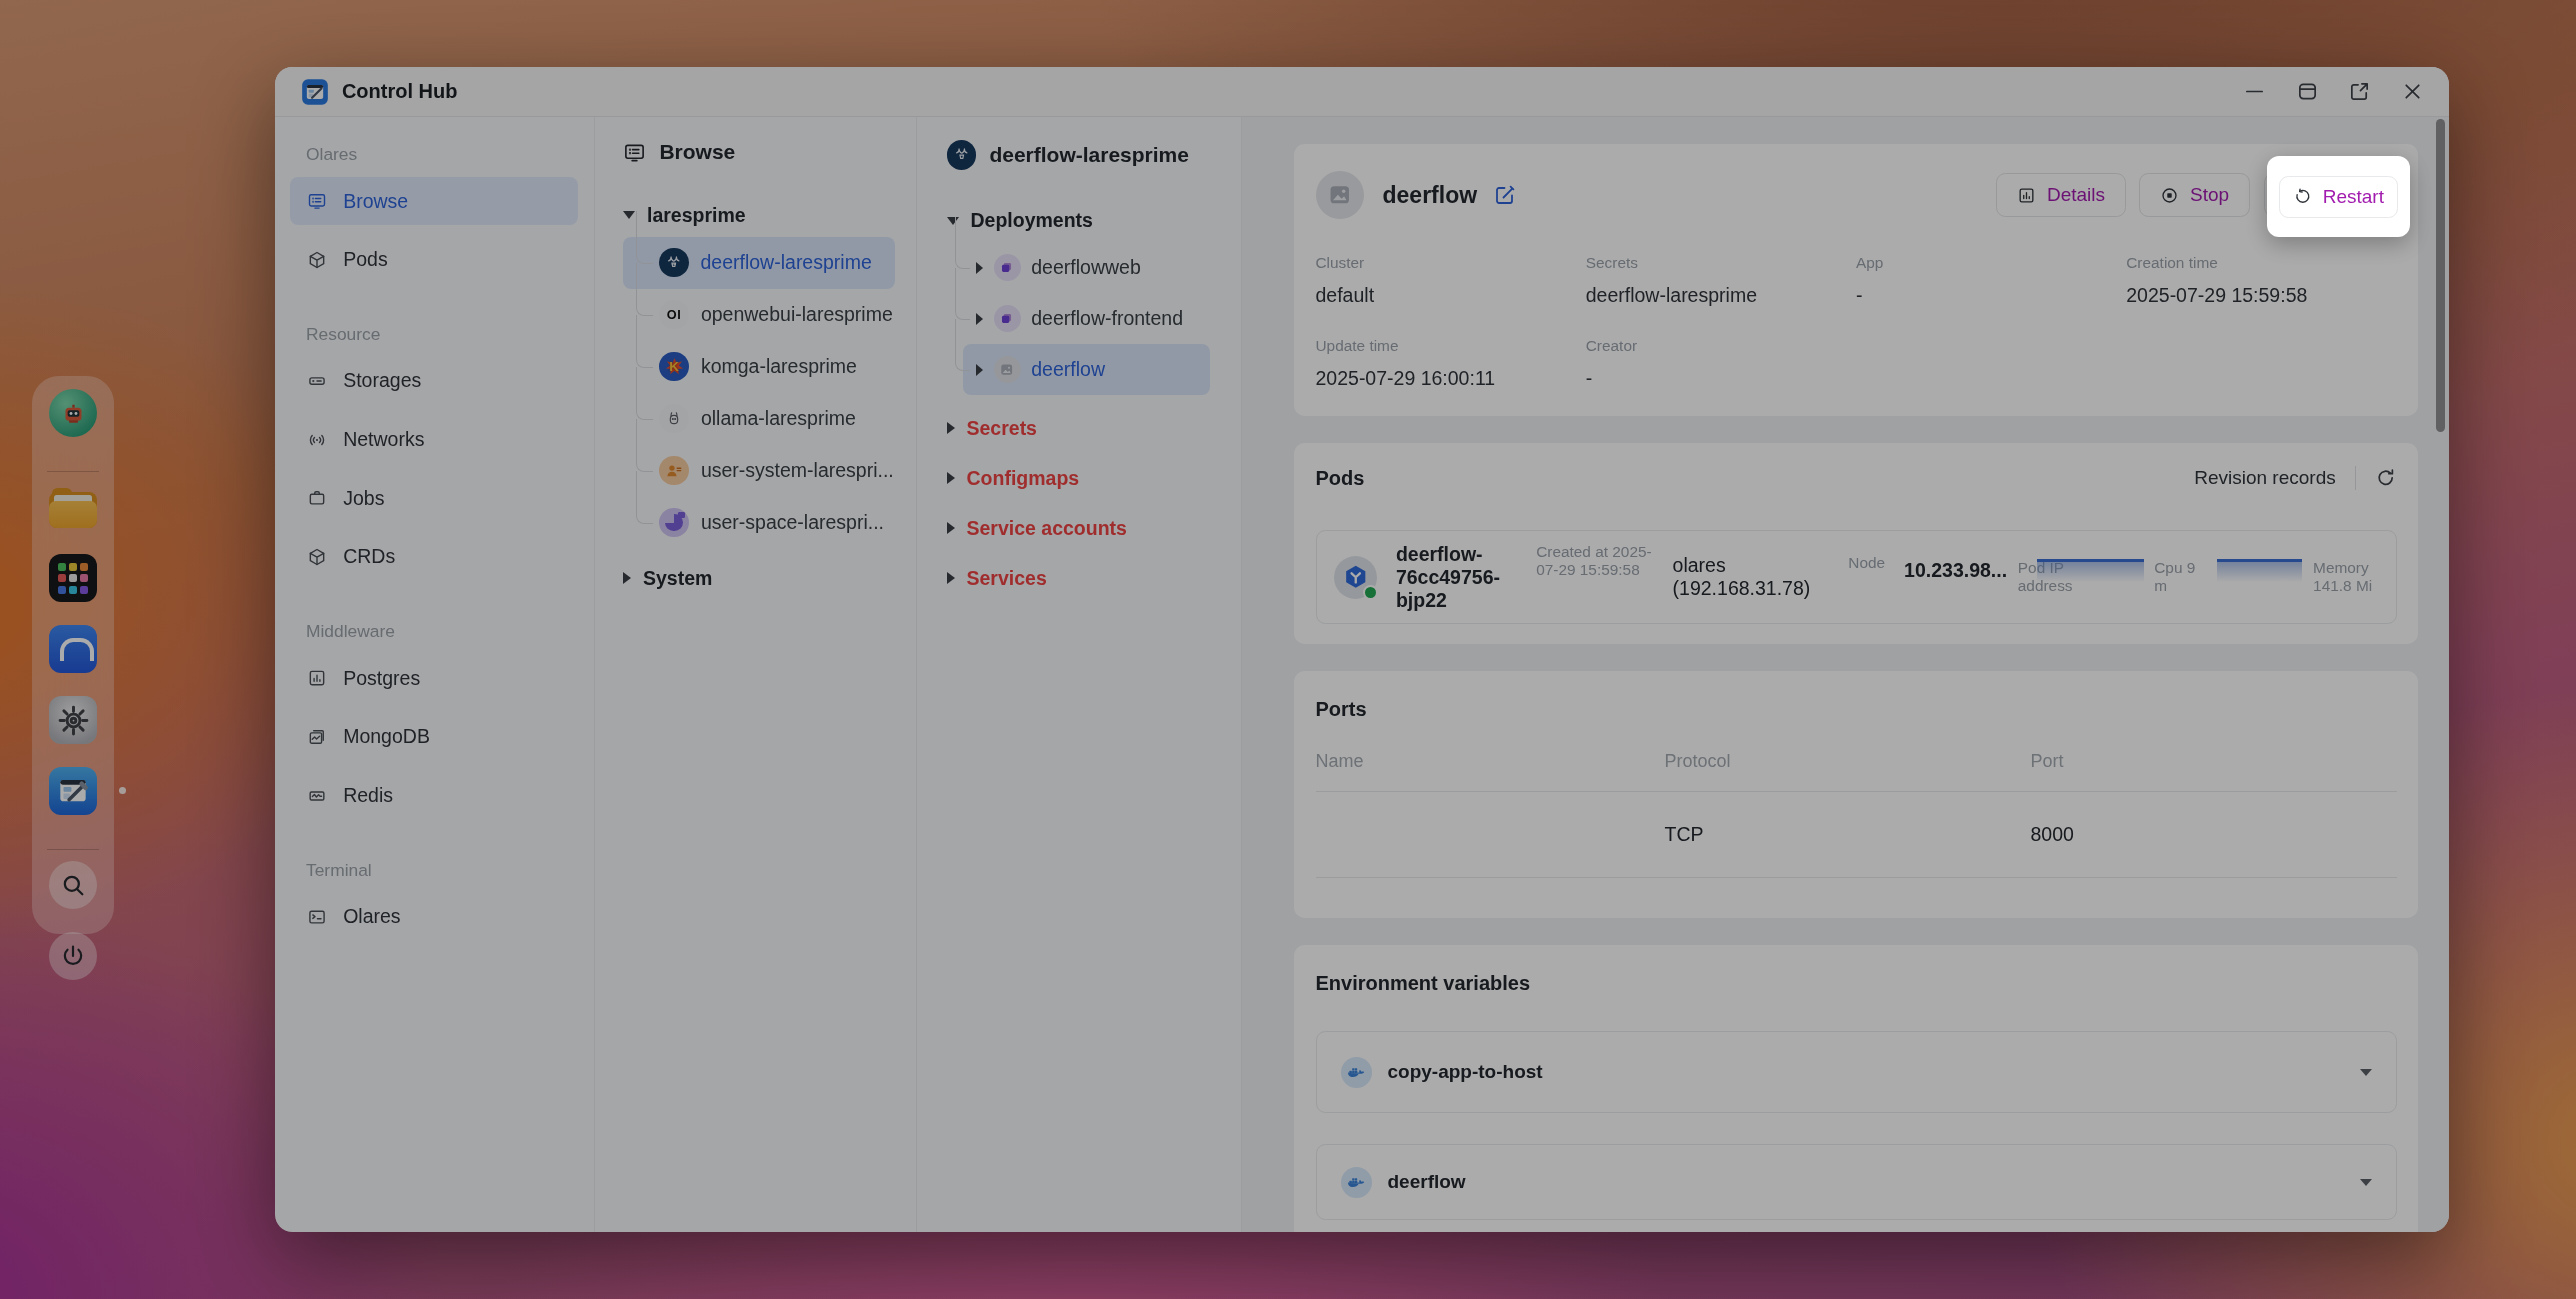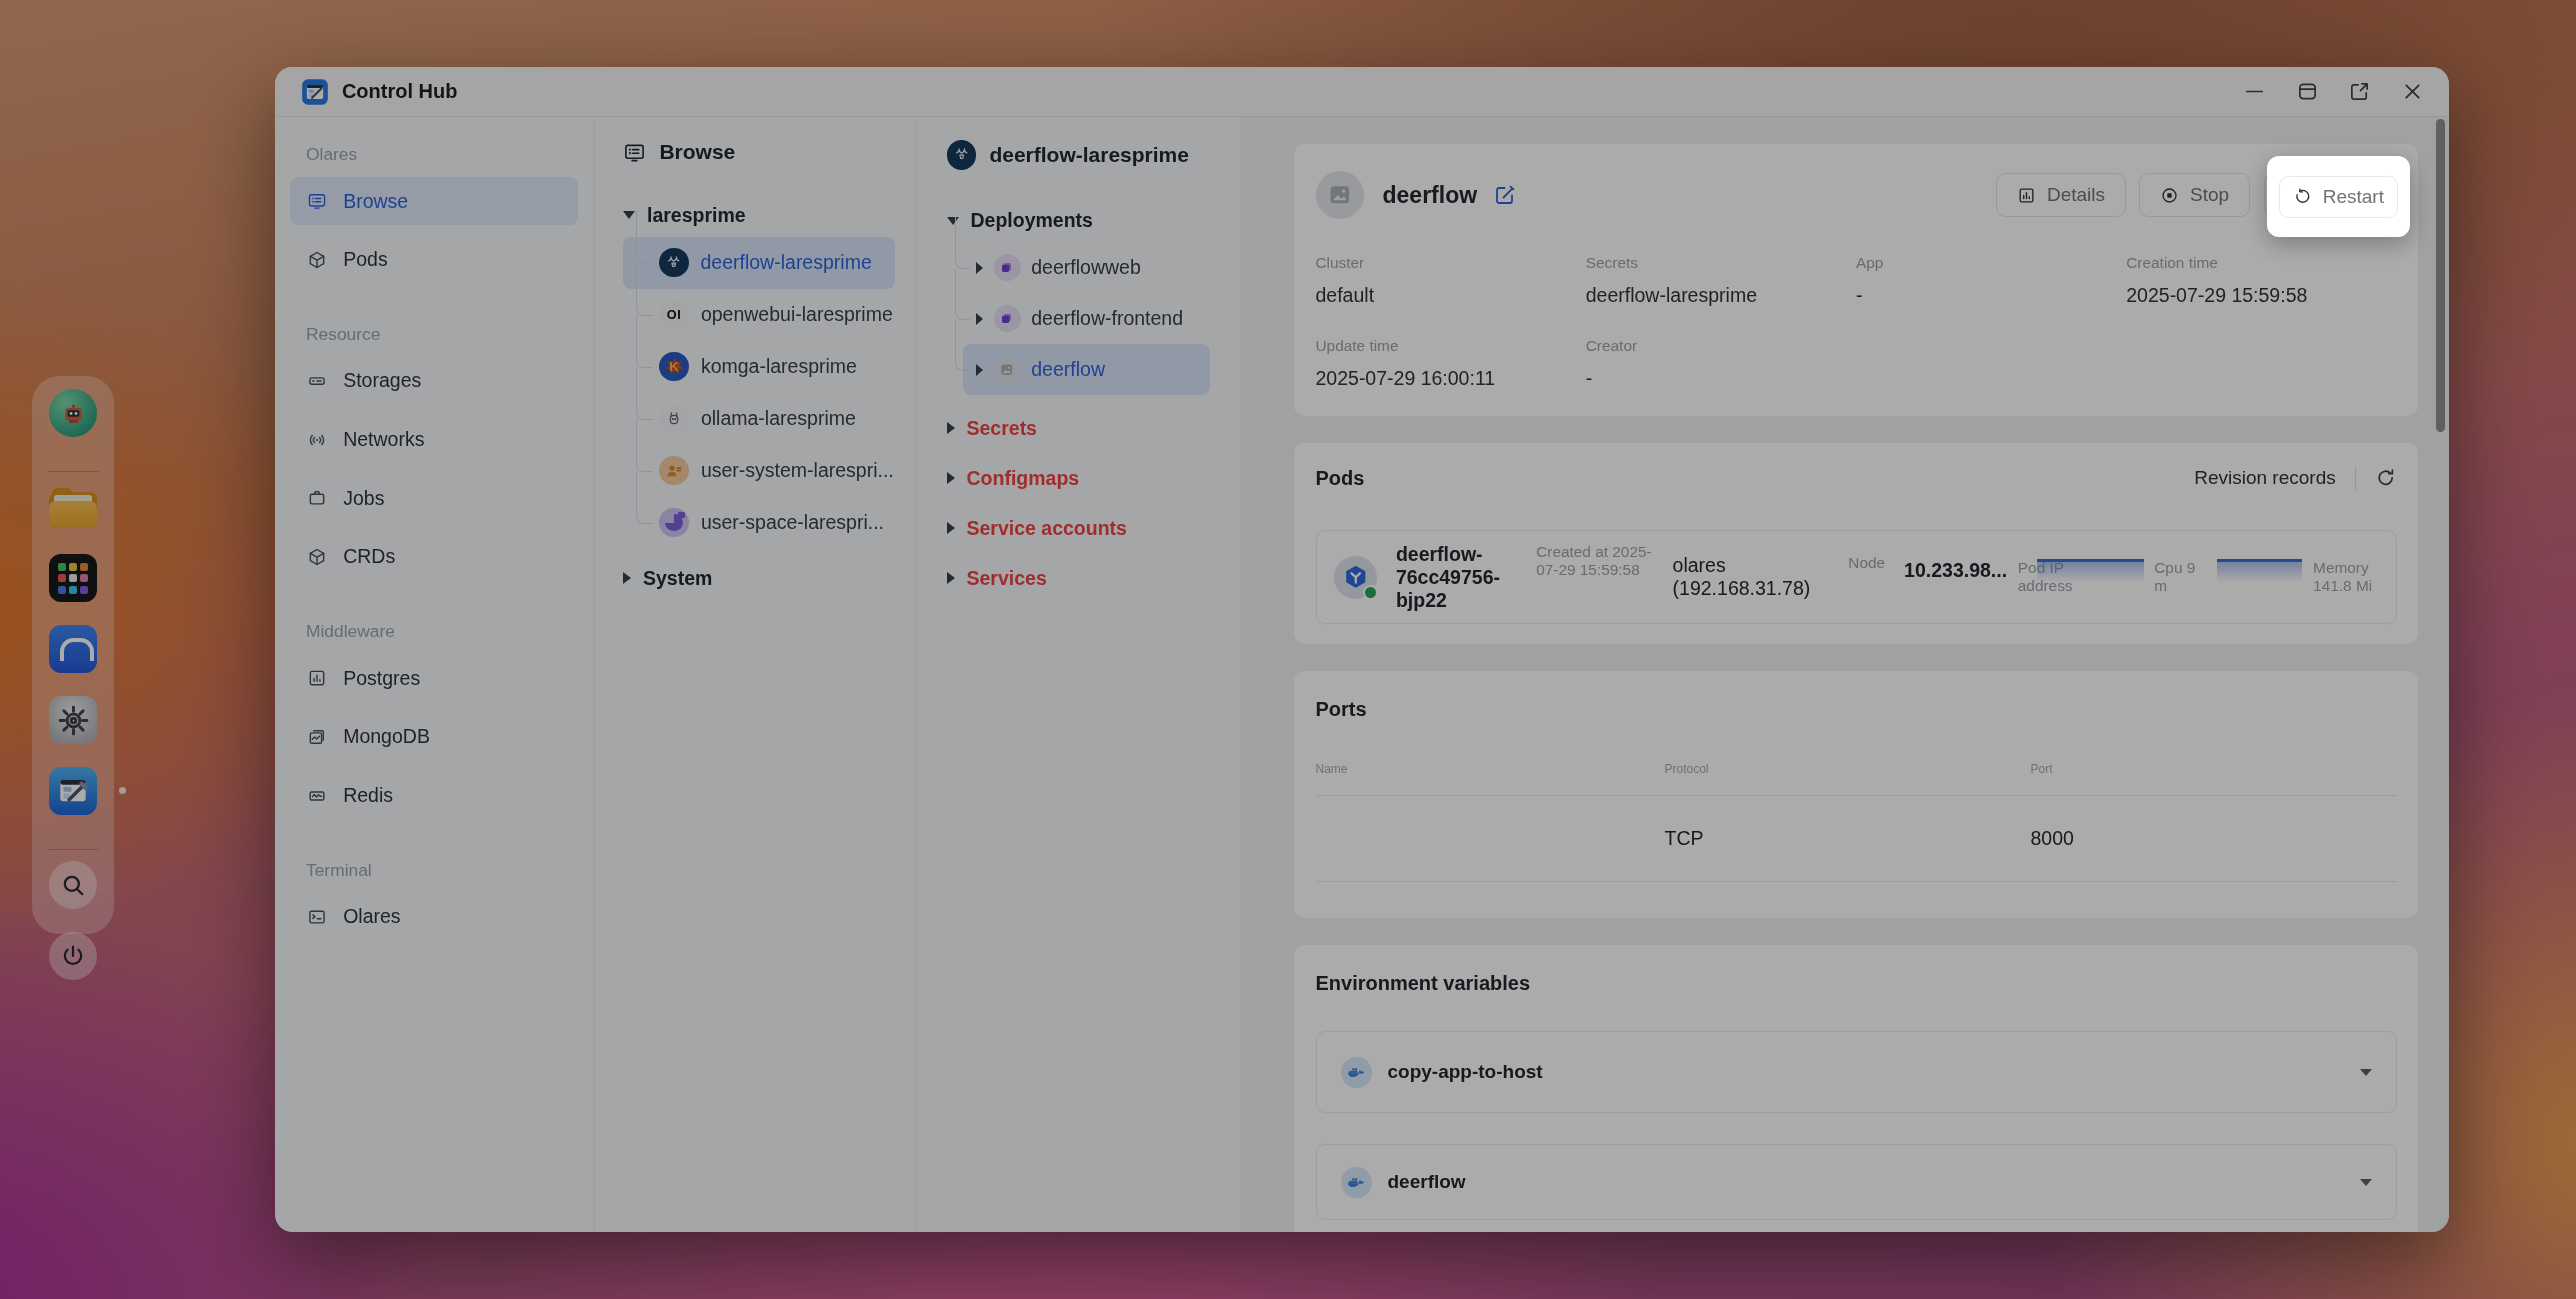--- a/index.html
+++ b/index.html
@@ -99,40 +99,40 @@
   
   .col-main{flex:1;background:#eef0f3;padding:27px 31px 0 52px;overflow:hidden;position:relative}
   .card{background:#fff;border-radius:10.7px;margin-bottom:27px;padding:27px 21.5px}
   .hrow{display:flex;align-items:center}
   .bigava{width:48px;height:48px;border-radius:50%;background:#e4e6ea;display:flex;align-items:center;justify-content:center}
   .dtitle{font-size:23px;font-weight:700;color:#23282e;margin:0 16px 0 19px}
   .editic{width:24px;height:24px;color:#2e63d8;cursor:pointer}
   .editic svg{width:100%;height:100%;fill:none;stroke:currentColor;stroke-width:1.8;stroke-linecap:round;stroke-linejoin:round}
   .hbtns{margin-left:auto;display:flex;gap:13.4px}
   .btn{display:inline-flex;align-items:center;gap:10.7px;height:44px;padding:0 20px;background:#fff;
-    border:1.3px solid #e3e5e8;border-radius:9.4px;font-size:19px;color:#737373;cursor:pointer;font-family:inherit}
+    border:1.3px solid #e3e5e8;border-radius:9.4px;font-size:19px;color:#a21caf;cursor:pointer;font-family:inherit}
   .btn .ic{width:19px;height:19px;color:#2f343a}
   .meta{display:grid;grid-template-columns:repeat(4,1fr);margin-top:35px;row-gap:29.5px}
   .meta .lab{font-size:15.4px;color:#9aa2ab;margin-bottom:12px}
   .meta .val{font-size:19.5px;color:#2f343a}
   .sechead{display:flex;align-items:center}
   .sectitle{font-size:20px;font-weight:700;color:#23282e}
   .revlink{margin-left:auto;font-size:19px;color:#2f343a;cursor:pointer}
   .vsep{width:1.3px;height:24px;background:#e0e2e6;margin:0 19px}
   .refbtn{width:21.5px;height:21.5px;color:#3c4046;cursor:pointer}
   .refbtn svg{width:100%;height:100%;fill:none;stroke:currentColor;stroke-width:1.9;stroke-linecap:round;stroke-linejoin:round}
   .podcard{margin-top:40px;height:94px;border:1.3px solid #e9ebee;border-radius:9.4px;display:flex;align-items:center;padding:0 17.4px;cursor:pointer}
   .podico{width:43px;height:43px;border-radius:50%;background:#dfe4ea;position:relative;flex:none;display:flex;align-items:center;justify-content:center}
   .podico .dot{position:absolute;right:-1.3px;bottom:-1.3px;width:14.8px;height:14.8px;border-radius:50%;background:#21a854;border:2.7px solid #fff}
   .pcol{display:flex;flex-direction:row;gap:10.7px;margin-left:19px}
   .pv{font-size:19.5px;color:#23282e;font-weight:700}
   .pv2{font-size:19.5px;color:#23282e}
   .pl{font-size:15.4px;color:#9aa2ab}
   .spark{height:23px;border-top:3.4px solid #3b6fd4;background:linear-gradient(180deg,rgba(96,136,210,.5),rgba(96,136,210,0));margin-bottom:1.3px}
-  .ph{display:grid;grid-template-columns:349px 366px 1fr;font-size:12px;color:#a3aab2;padding-bottom:19px;border-bottom:1.3px solid #e7e9ec;margin-top:41px}
+  .ph{display:grid;grid-template-columns:349px 366px 1fr;font-size:18px;color:#a3aab2;padding-bottom:19px;border-bottom:1.3px solid #e7e9ec;margin-top:30px}
   .prow{display:grid;grid-template-columns:349px 366px 1fr;font-size:19.5px;color:#23282e;padding:31px 0;border-bottom:1.3px solid #e7e9ec}
   .envitem{height:82px;border:1.3px solid #e9ebee;border-radius:9.4px;display:flex;align-items:center;padding:0 24px;cursor:pointer}
   .envitem.second{height:76px;margin-top:31px}
   .envitem.first{margin-top:36px}
   .dcirc{width:31px;height:31px;border-radius:50%;background:#d7e9fb;display:flex;align-items:center;justify-content:center;flex:none}
   .ename{font-size:19px;font-weight:700;color:#23282e;margin-left:16px}
   .chev{margin-left:auto;width:0;height:0;border-left:6px solid transparent;border-right:6px solid transparent;border-top:7.4px solid #5a6066}
   .scrollthumb{position:absolute;right:4px;top:52px;width:8.7px;height:313px;border-radius:4.7px;background:#8f9093;cursor:pointer}
 
   

